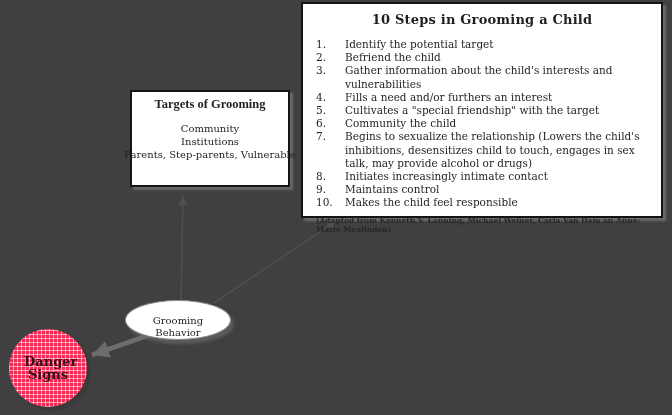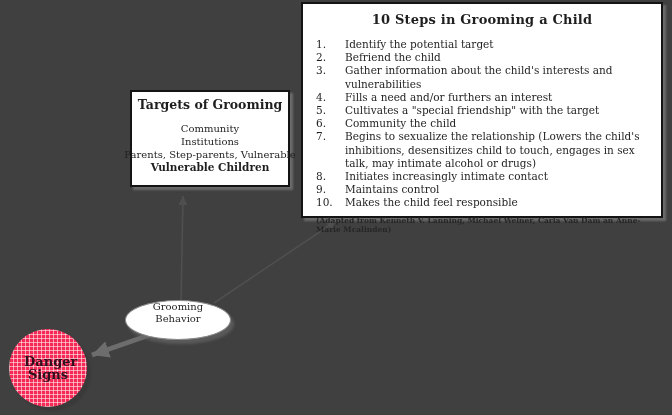--- a/index.html
+++ b/index.html
@@ -11,30 +11,30 @@
   .node{position:absolute;z-index:2;background:#ffffff;border:2px solid #141414;box-sizing:border-box;}
   
   .steps-box{left:301px;top:2px;width:362px;height:216px;box-shadow:3px 3px 2px #6b6b6b;}
   .steps-title{margin-top:8px;text-align:center;font-weight:bold;font-size:13px;letter-spacing:.2px;}
   .steps-list{margin-top:11px;padding:0 8px 0 13px;}
   .step{display:grid;grid-template-columns:29px 1fr;font-size:10.5px;line-height:13.2px;}
   .step .num{text-align:left;}
   .footnote{margin:6px 0 0 13px;font-size:7.5px;color:#262626;font-weight:bold;}
   
   .targets-box{left:130px;top:90px;width:160px;height:97px;box-shadow:3px 3px 2px #6b6b6b;}
-  .targets-title{margin-top:5px;text-align:center;font-weight:bold;font-size:12.5px;}
+  .targets-title{margin-top:5px;text-align:center;font-weight:bold;font-size:12.5px;font-family:Liberation Serif, serif;}
   .targets-list{margin-top:10px;}
   .t-line{display:flex;justify-content:center;font-size:10px;line-height:13px;align-items:center;}
   .t-line span{white-space:nowrap;}
   .t-line.bold span{font-weight:bold;font-size:10.5px;}
   
   .ellipse{
     left:125px;top:300px;width:106px;height:40px;border-radius:50%;
     border:1.5px solid #8a8a8a;box-shadow:3px 4px 3px rgba(105,105,105,.65);
-    display:flex;align-items:flex-start;justify-content:center;text-align:center;
+    display:flex;align-items:flex-end;justify-content:center;text-align:center;
   }
   .ellipse span{display:block;width:62px;font-size:10px;line-height:12px;}
   
   .danger{
     left:9px;top:329px;width:78px;height:78px;border-radius:50%;border:none;
     background-color:#f72a56;
     background-image:
       repeating-linear-gradient(0deg, rgba(255,255,255,.55) 0 1px, rgba(0,0,0,0) 1px 4px),
       repeating-linear-gradient(90deg, rgba(255,255,255,.55) 0 1px, rgba(0,0,0,0) 1px 4px);
     box-shadow:4px 4px 2px #3a3a3a;
@@ -83,21 +83,21 @@
       <div class="step">
           <span class="num">5.</span>
           <span class="txt">Cultivates a "special friendship" with the target</span>
         </div>
       <div class="step">
           <span class="num">6.</span>
           <span class="txt">Community the child</span>
         </div>
       <div class="step">
           <span class="num">7.</span>
-          <span class="txt">Begins to sexualize the relationship (Lowers the child's inhibitions, desensitizes child to touch, engages in sex talk, may intimate alcohol or drugs)</span>
+          <span class="txt">Begins to sexualize the relationship (Lowers the child's inhibitions, desensitizes child to touch, engages in sex talk, may provide alcohol or drugs)</span>
         </div>
       <div class="step">
           <span class="num">8.</span>
           <span class="txt">Initiates increasingly intimate contact</span>
         </div>
       <div class="step">
           <span class="num">9.</span>
           <span class="txt">Maintains control</span>
         </div>
       <div class="step">
@@ -113,23 +113,20 @@
     <div class="targets-list">
       <div class="t-line">
           <span>Community</span>
         </div>
       <div class="t-line">
           <span>Institutions</span>
         </div>
       <div class="t-line">
           <span>Parents, Step-parents, Vulnerable</span>
         </div>
-      <div class="t-line bold">
-          <span>Vulnerable Children</span>
-        </div>
     </div>
   </div>
 
   <div class="node ellipse">
     <span>Grooming Behavior</span>
   </div>
 
   <div class="node danger">
     <span>Danger Signs</span>
   </div>

